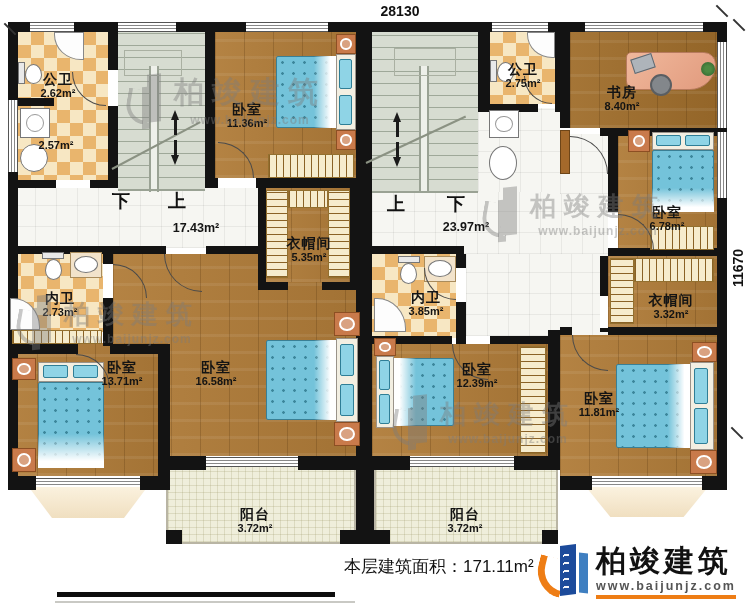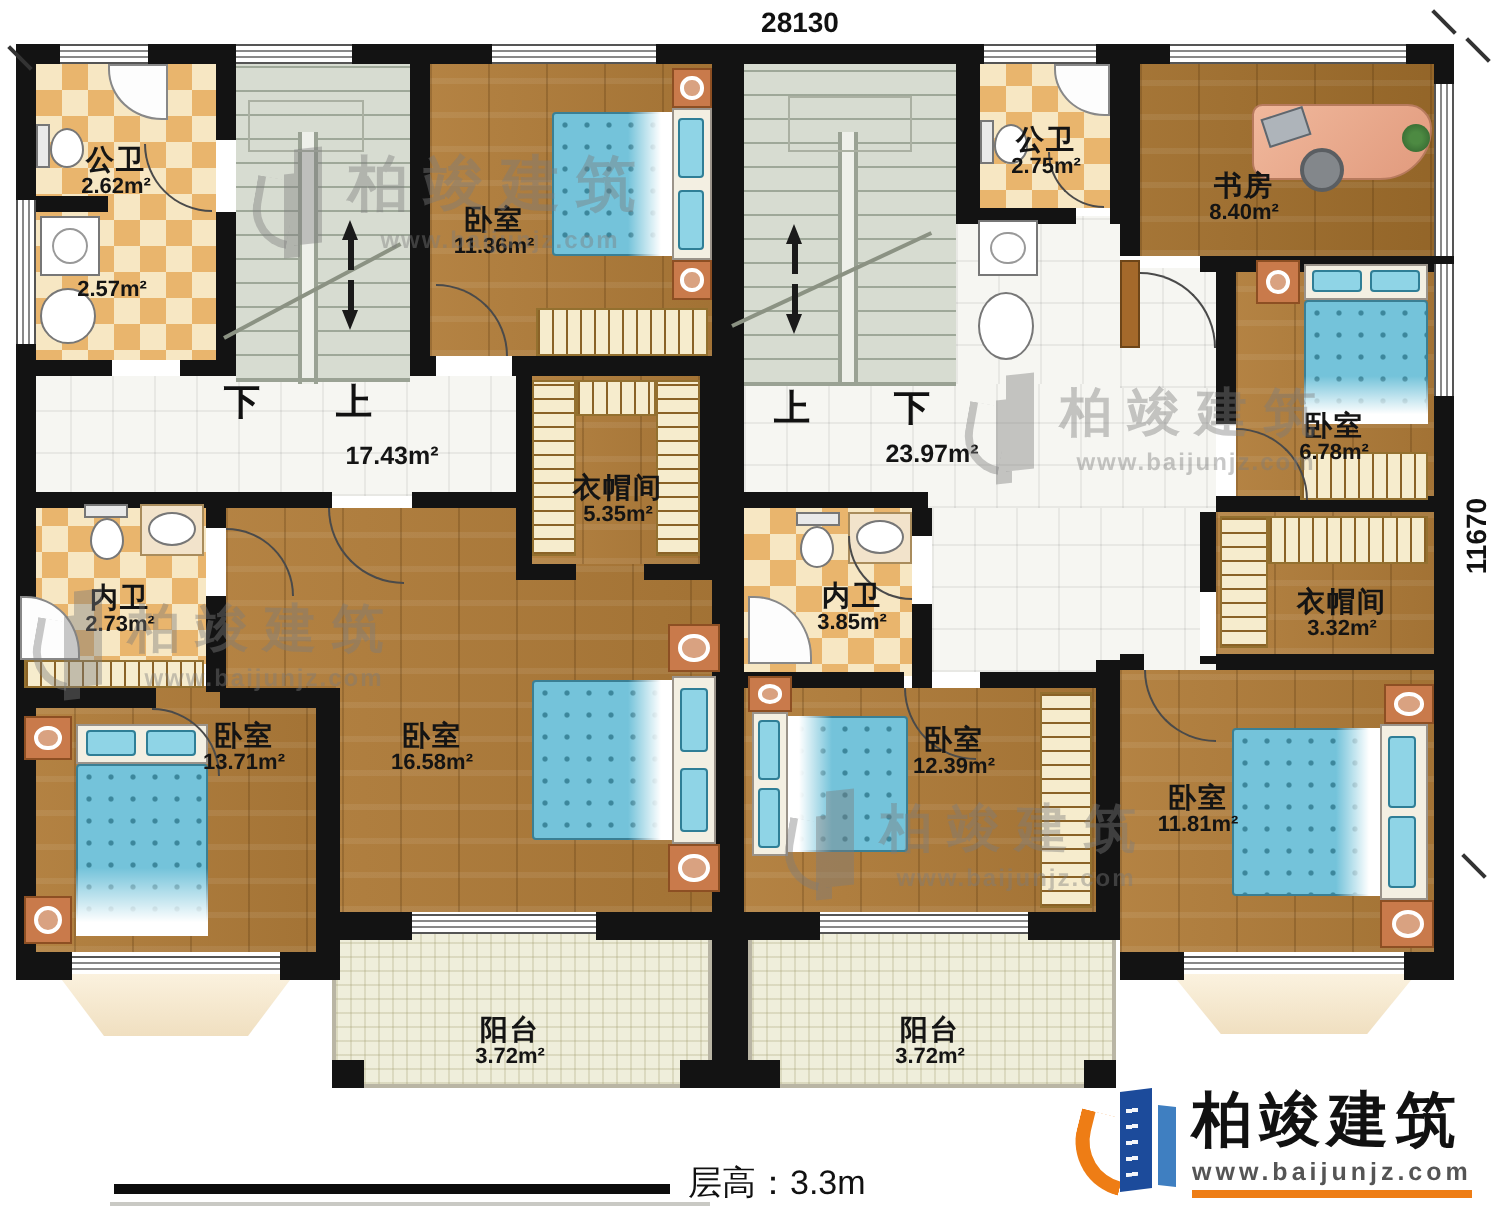--- a/index.html
+++ b/index.html
@@ -465,22 +465,22 @@
   <div class="dim" style="left:400px;top:3px;transform:translateX(-50%);">28130</div>
   <div class="dim" style="left:706px;top:260px;width:64px;text-align:center;transform:rotate(-90deg);">11670</div>
   <div class="tick" style="left:2px;top:28px;"></div>
   <div class="tick" style="left:714px;top:10px;"></div>
   <div class="tick" style="left:731px;top:24px;"></div>
   <div class="tick" style="left:729px;top:432px;"></div>
 
   <div class="underline1"></div>
   <div class="underline2"></div>
 
-  <div class="info" style="top:580px;">
-    <span>层高：</span><span>3.3m</span>
+  <div class="info" style="top:555px;">
+    <span>本层建筑面积：</span><span>171.11m²</span>
   </div>
 
   <div class="logo">
     <div class="logo-mark">
       <div class="lg-swoosh"></div>
       <div class="lg-tower1"></div>
       <div class="lg-tower2"></div>
     </div>
     <div>
       <div class="brand-name">柏竣建筑</div>

